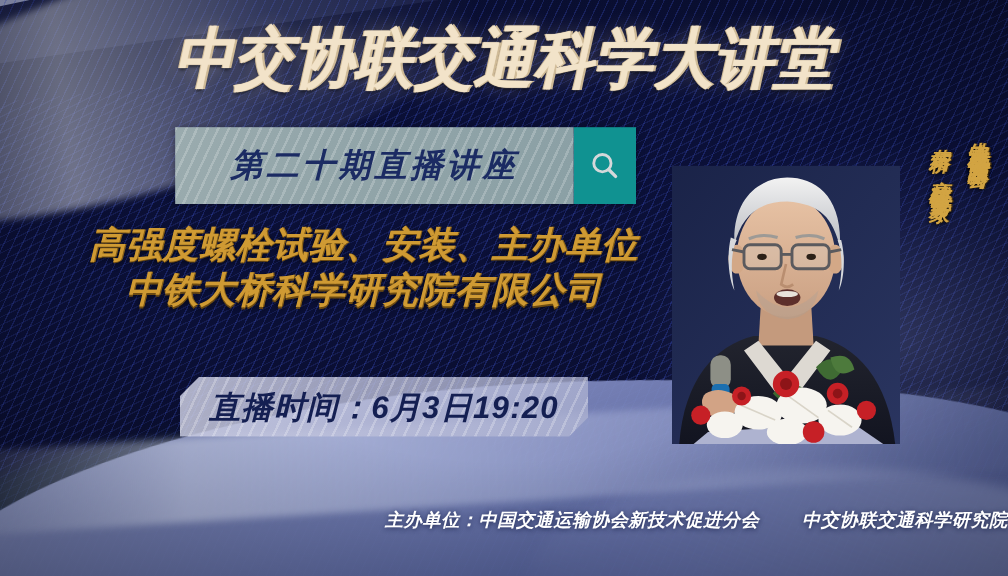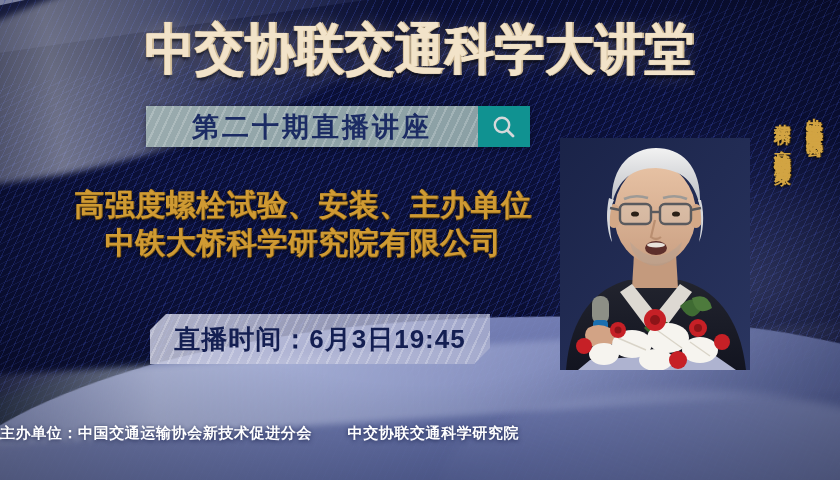--- a/index.html
+++ b/index.html
@@ -4,20 +4,21 @@
 <style>
   * { margin:0; padding:0; box-sizing:border-box; }
   html,body { width:840px; height:480px; overflow:hidden; background:#0a0f2e; }
   body { font-family:"Liberation Sans","DejaVu Sans",sans-serif; }
 
   #poster{
     position:relative;
     width:840px; height:480px;
     overflow:hidden;
     background:#000000;
+    font-style:italic;
   }
 
   
   .bg-base{
     position:absolute; inset:0;
     background:
       linear-gradient(160deg,#6b73a8 0%,#4a5490 12%,#252d64 26%,#141a46 40%,#0d1235 55%,#0a0e2c 75%,#0a0d28 100%);
   }
   
   .bg-swoosh-a{
@@ -174,21 +175,21 @@
       0 2px 3px rgba(0,0,0,.65),
       0 0 16px rgba(255,235,190,.28);
     white-space:nowrap;
     z-index:6;
   }
 
   
   .subtitle-bar{
     position:absolute;
     left:146px; top:106px;
-    width:384px; height:41px;
+    width:384px; height:64px;
     display:flex;
     align-items:stretch;
     z-index:6;
     box-shadow:0 1px 6px rgba(0,0,0,.35);
   }
   .subtitle-bar-fill{
     position:relative;
     flex:1;
     background:linear-gradient(100deg,#9aabae 0%,#92a5a9 40%,#8ba0a5 100%);
     display:flex;
@@ -294,21 +295,21 @@
     z-index:7;
   }
   .vcol-org{ right:16px; }
   .vcol-person{ right:48px; top:110px; }
 
   
   .footer{
     position:absolute;
     left:0; right:0;
     top:424px;
-    text-align:left;
+    text-align:right;
     font-size:15px;
     font-weight:bold;
     color:#ffffff;
     letter-spacing:.6px;
     white-space:nowrap;
     text-shadow:0 1px 4px rgba(20,28,70,.85);
     z-index:8;
   }
   .footer-sep{ display:inline-block; width:26px; }
 </style>
@@ -454,21 +455,21 @@
       </svg>
     </div>
   </div>
 
   <div class="topic">
     <div class="topic-line">高强度螺栓试验、安装、主办单位</div>
     <div class="topic-line">中铁大桥科学研究院有限公司</div>
   </div>
 
   <div class="time-pill">
-    <span class="time-text">直播时间：6月3日19:45</span>
+    <span class="time-text">直播时间：6月3日19:20</span>
   </div>
 
   <div class="vcol vcol-org">中铁大桥科学研究院有限公司</div>
   <div class="vcol vcol-person">黄绍桥  高栓试验研究首席专家</div>
 
   <div class="footer">
     <span>主办单位：中国交通运输协会新技术促进分会</span>
     <span class="footer-sep"></span>
     <span>中交协联交通科学研究院</span>
   </div>

